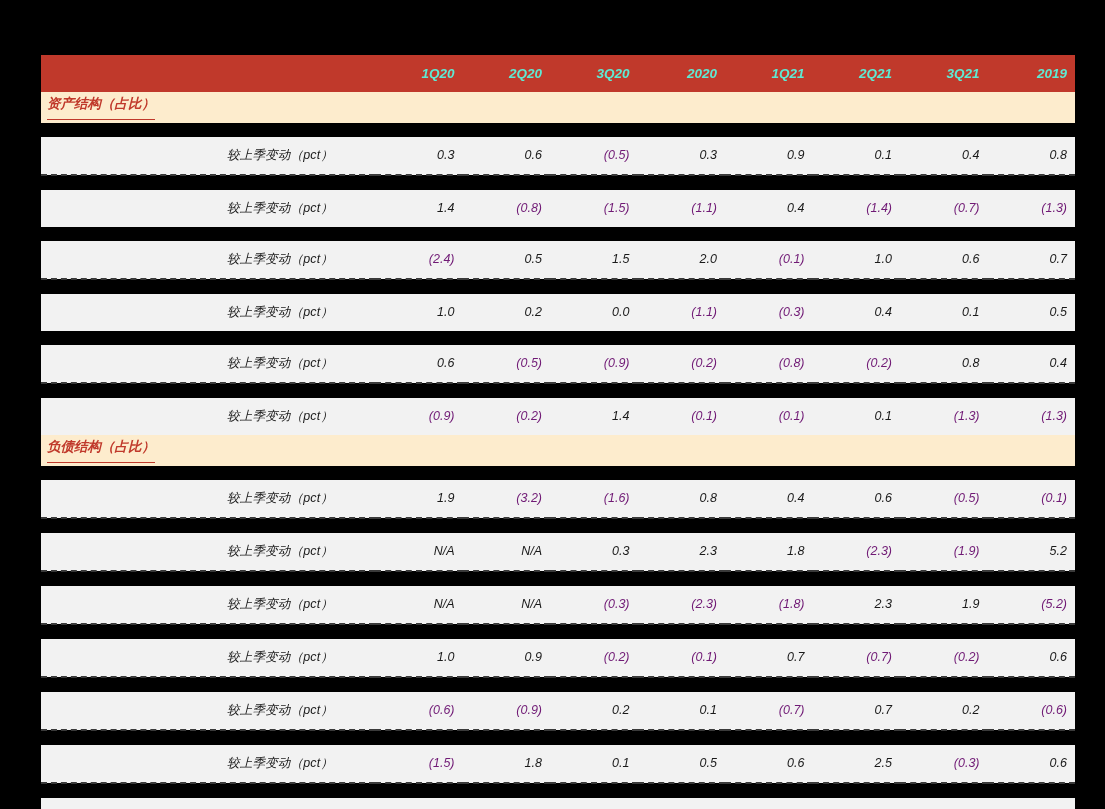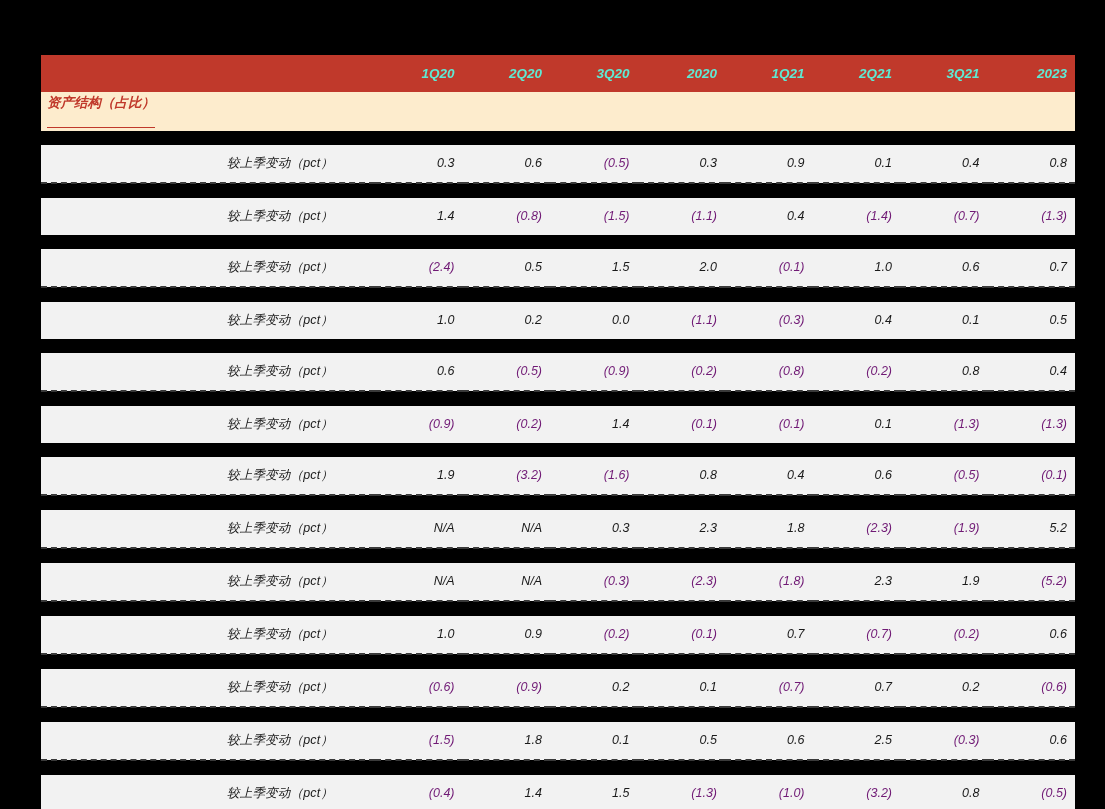--- a/index.html
+++ b/index.html
@@ -52,21 +52,21 @@
     color: #c0392b;
     font-weight: bold;
     font-style: italic;
     font-size: 13.5px;
     height: 26px;
     padding: 2px 0 3px 6px;
     vertical-align: middle;
   }
   tr.section-row td span.sect-text {
     border-bottom: 1.5px solid #c0392b;
-    padding-bottom: 15px;
+    padding-bottom: 6px;
     display: inline-block;
   }
 
   tr.spacer td {
     height: 14px;
     background: #000000;
     padding: 0;
     border: none;
   }
 
@@ -113,21 +113,21 @@
     <tbody id="table-body">
         <tr class="header-row">
           <td class="lbl"></td>
           <td>1Q20</td>
           <td>2Q20</td>
           <td>3Q20</td>
           <td>2020</td>
           <td>1Q21</td>
           <td>2Q21</td>
           <td>3Q21</td>
-          <td>2023</td>
+          <td>2019</td>
         </tr>
         <tr class="section-row">
           <td colspan="9"><span class="sect-text">资产结构（占比）</span></td>
         </tr>
         <tr class="spacer">
           <td colspan="9"></td>
         </tr>
         <tr class="data-row dashed">
           <td class="lbl">较上季变动（pct）</td>
           <td class="">0.3</td>
@@ -201,20 +201,23 @@
         <tr class="data-row">
           <td class="lbl">较上季变动（pct）</td>
           <td class="neg">(0.9)</td>
           <td class="neg">(0.2)</td>
           <td class="">1.4</td>
           <td class="neg">(0.1)</td>
           <td class="neg">(0.1)</td>
           <td class="">0.1</td>
           <td class="neg">(1.3)</td>
           <td class="neg">(1.3)</td>
+        </tr>
+        <tr class="section-row">
+          <td colspan="9"><span class="sect-text">负债结构（占比）</span></td>
         </tr>
         <tr class="spacer">
           <td colspan="9"></td>
         </tr>
         <tr class="data-row dashed">
           <td class="lbl">较上季变动（pct）</td>
           <td class="">1.9</td>
           <td class="neg">(3.2)</td>
           <td class="neg">(1.6)</td>
           <td class="">0.8</td>

